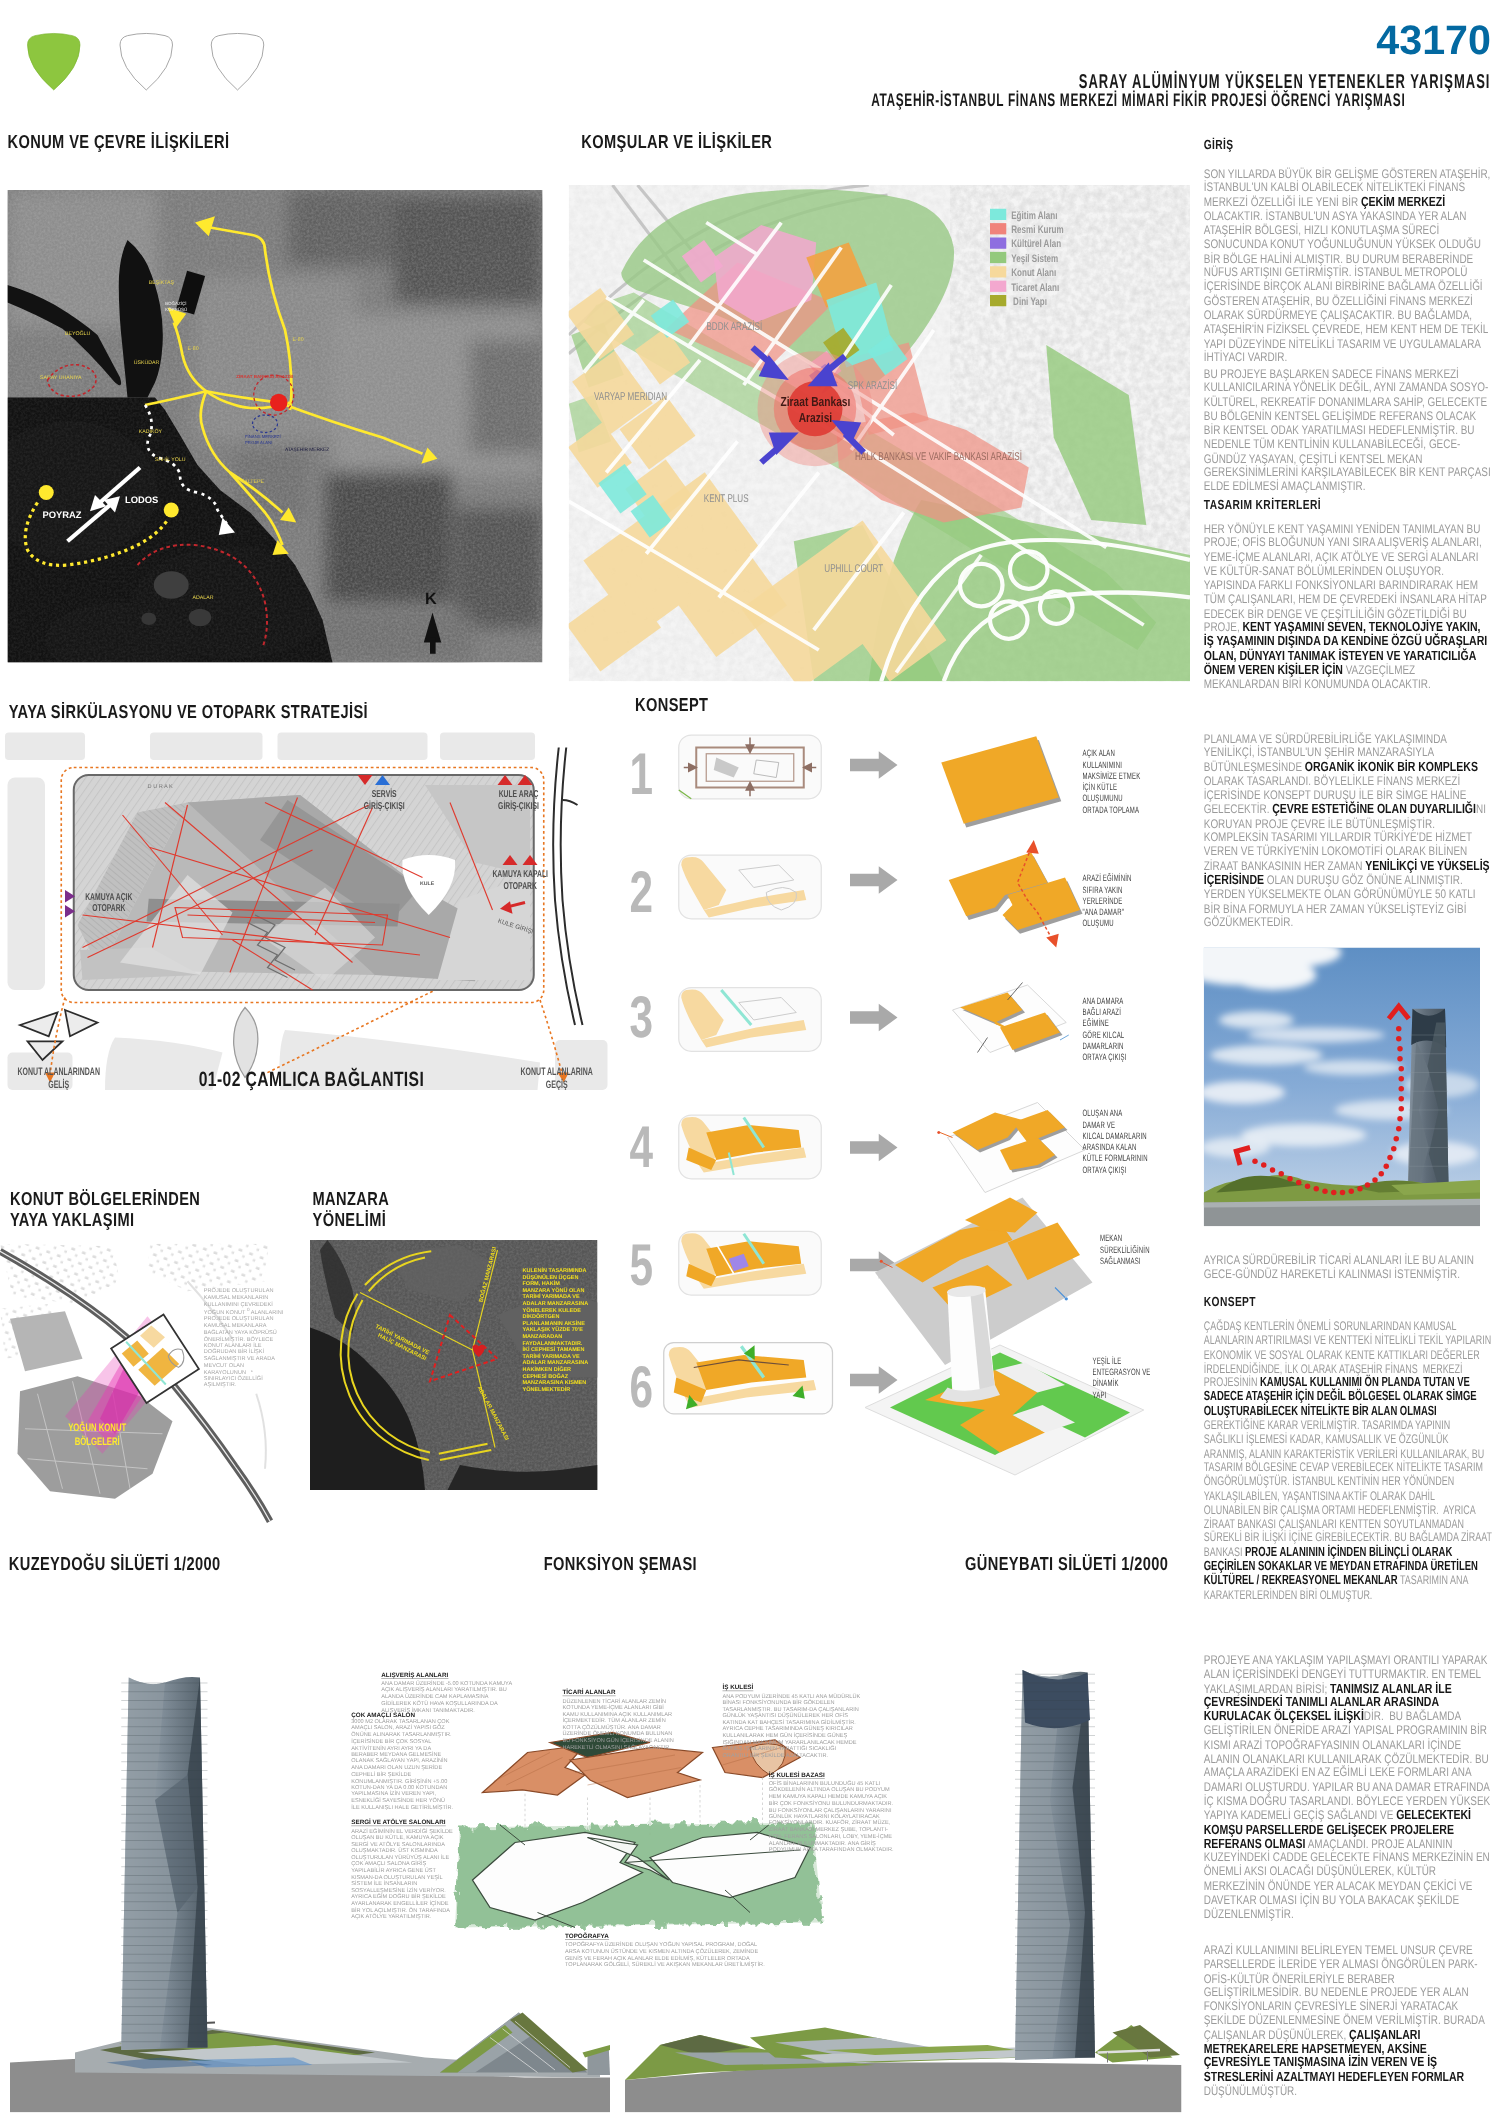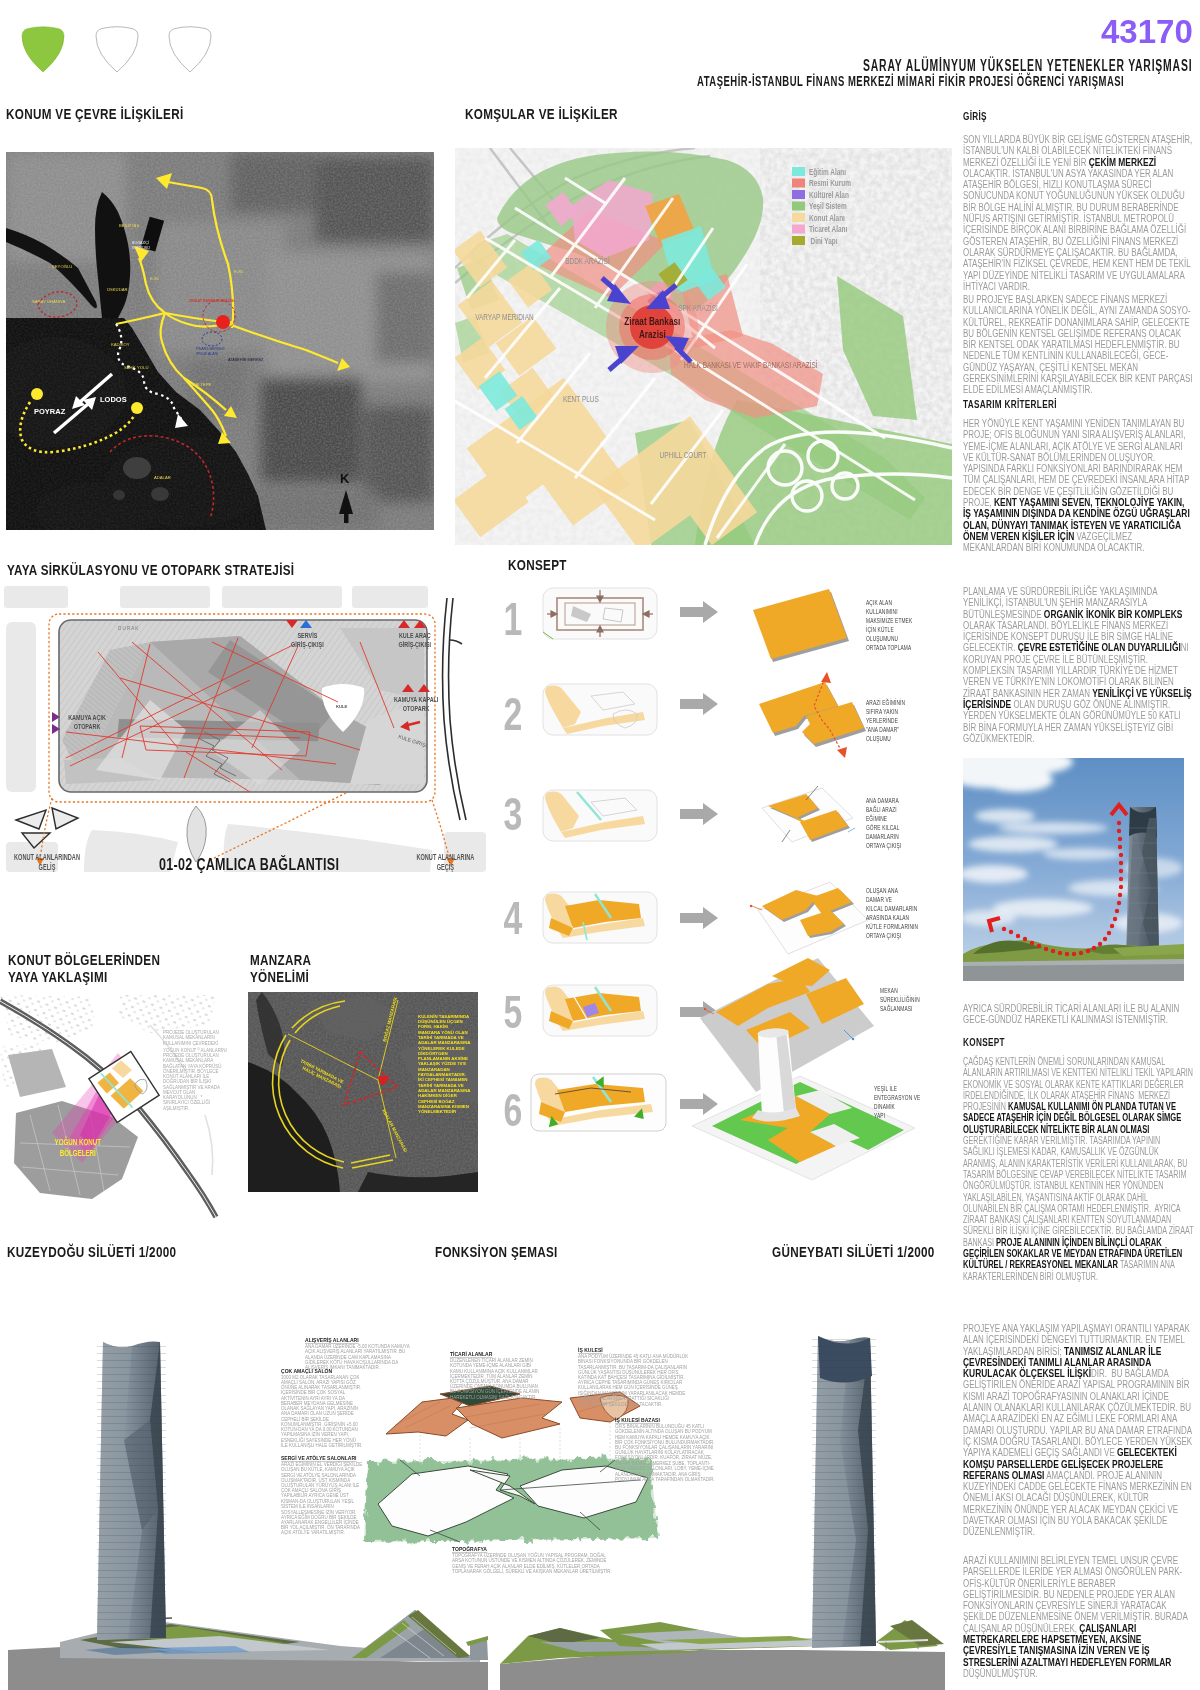--- a/index.html
+++ b/index.html
@@ -20,21 +20,21 @@
 <body>
 
 <svg class="abs" style="left:20px;top:25px" width="200" height="50" viewBox="0 0 200 50">
   <path d="M2,11 Q2,5 8,3.5 Q23,0 38,3.5 Q44,5 44,11 Q44,29 23,47 Q2,29 2,11 Z" fill="#8dc63f" stroke="#7ab32f" stroke-width="0.5"></path>
 
   <path d="M76,11 Q76,5 82,3.5 Q97,0 112,3.5 Q118,5 118,11 Q118,29 97,47 Q76,29 76,11 Z" fill="#fff" stroke="#9a9a9a" stroke-width="0.7"></path>
 
   <path d="M149,11 Q149,5 155,3.5 Q170,0 185,3.5 Q191,5 191,11 Q191,29 170,47 Q149,29 149,11 Z" fill="#fff" stroke="#9a9a9a" stroke-width="0.7"></path>
 </svg>
 
-<div class="abs" style="left:1101px;top:13px;font-size:33px;font-weight:bold;color:#8b5cf6;letter-spacing:0px;">43170</div>
+<div class="abs" style="left:1101px;top:13px;font-size:33px;font-weight:bold;color:#0369a1;letter-spacing:0px;">43170</div>
 
 <div class="abs sub" style="left:863px;top:57px;font-size:16px;width:520px;letter-spacing:1.25px;">SARAY ALÜMİNYUM YÜKSELEN YETENEKLER YARIŞMASI</div>
 
 <div class="abs sub" style="left:697px;top:73px;font-size:14.6px;width:760px;letter-spacing:0.8px;">ATAŞEHİR-İSTANBUL FİNANS MERKEZİ MİMARİ FİKİR PROJESİ ÖĞRENCİ YARIŞMASI</div>
 
 <div class="abs h" style="left:6px;top:105px;">KONUM VE ÇEVRE İLİŞKİLERİ</div>
 
 <div class="abs h" style="left:465px;top:105px;">KOMŞULAR VE İLİŞKİLER</div>
 
 <svg class="abs" style="left:6px;top:152px;" width="428" height="378" viewBox="0 0 428 378">

